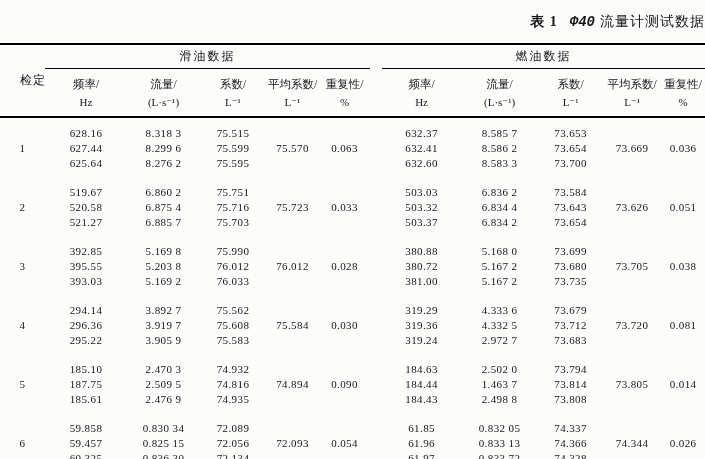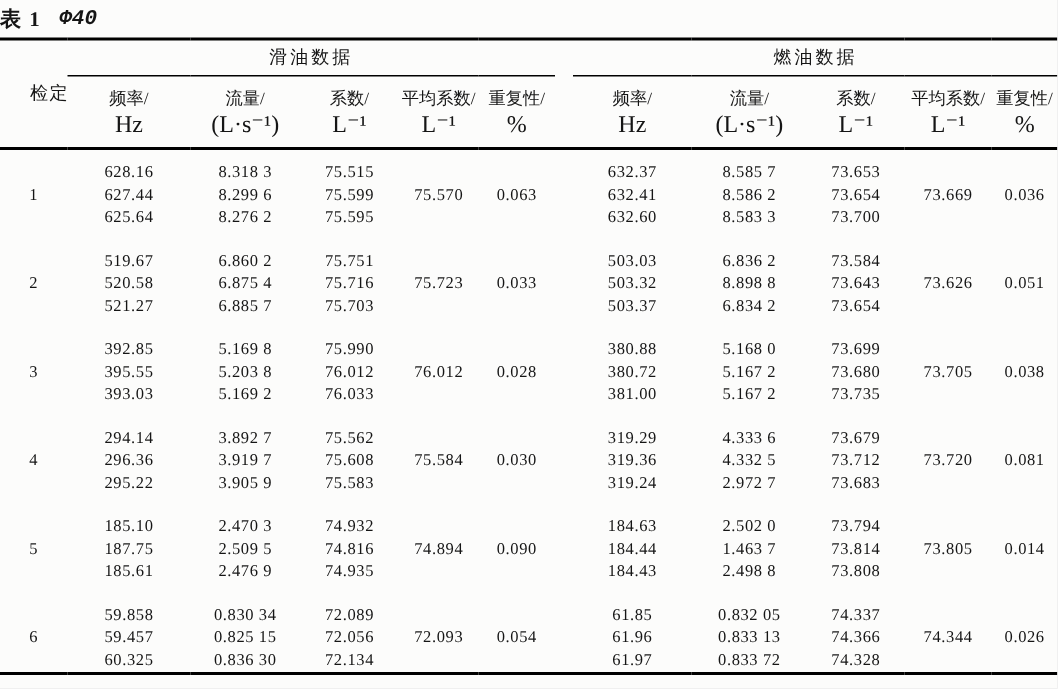--- a/index.html
+++ b/index.html
@@ -1,49 +1,50 @@
 <!DOCTYPE html>
 <html><head>
 <meta charset="utf-8">
 <style>
   html,body{margin:0;padding:0;background:#e8e8e8;}
   .page{
     width:705px;height:459px;background:#fcfcfb;color:#151515;
     font-family:"Liberation Serif","DejaVu Serif",serif;
     position:relative;overflow:hidden;
   }
-  .caption{height:25px;display:flex;align-items:center;justify-content:flex-start;font-size:14px;}
+  .caption{height:43px;display:flex;align-items:center;justify-content:flex-end;font-size:14px;}
   .caption .cap-label{font-weight:bold;margin-right:12px;letter-spacing:1px;}
   .caption .cap-model{font-weight:bold;font-style:italic;margin-right:5px;font-family:Liberation Mono, monospace;}
   .caption .cap-text{letter-spacing:1px;}
 
   table.data{
     width:705px;border-collapse:collapse;table-layout:fixed;
     border-top:2.5px solid #000;border-bottom:2.5px solid #000;
   }
   th,td{padding:0;margin:0;text-align:center;font-weight:normal;white-space:nowrap;overflow:hidden;}
 
   th.stub-h{font-size:12px;border-bottom:2px solid #000;letter-spacing:1px;vertical-align:middle;padding-left:20px;}
   th.group-h{font-size:12px;height:23px;border-bottom:1.5px solid #000;letter-spacing:2px;vertical-align:middle;margin-top:32px;}
   th.gap-h{border-bottom:none;}
   tr.sub-row th{height:47px;font-size:11.5px;border-bottom:2px solid #000;vertical-align:middle;line-height:18px;margin-top:44px;}
-  tr.sub-row th .u{font-size:16px;}
+  tr.sub-row th .u{font-size:11px;}
 
   tbody td{height:15px;font-size:11px;letter-spacing:0.4px;line-height:15px;}
   tr.gap-first td{height:8px;}
   tr.gap-row td{height:14px;}
 </style>
 </head>
 <body>
 
 <div class="page">
 
   <div class="caption">
     <span class="cap-label">表 1</span>
     <span class="cap-model">Φ40</span>
+    <span class="cap-text">流量计测试数据</span>
   </div>
 
   <table class="data">
     <colgroup>
       <col style="width:45px">
         <col style="width:82px">
         <col style="width:73px">
         <col style="width:66px">
         <col style="width:53px">
         <col style="width:51px">
@@ -173,21 +174,21 @@
       </tr>
       <tr>
         <td>2</td>
         <td>520.58</td>
         <td>6.875 4</td>
         <td>75.716</td>
         <td>75.723</td>
         <td>0.033</td>
         <td></td>
         <td>503.32</td>
-        <td>8.898 8</td>
+        <td>6.834 4</td>
         <td>73.643</td>
         <td>73.626</td>
         <td>0.051</td>
       </tr>
       <tr>
         <td></td>
         <td>521.27</td>
         <td>6.885 7</td>
         <td>75.703</td>
         <td></td>

